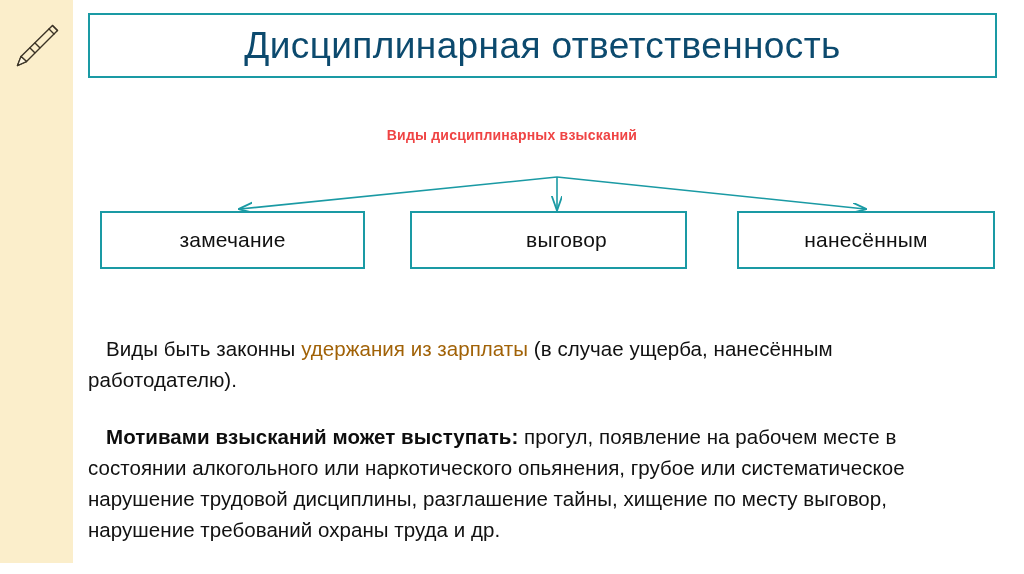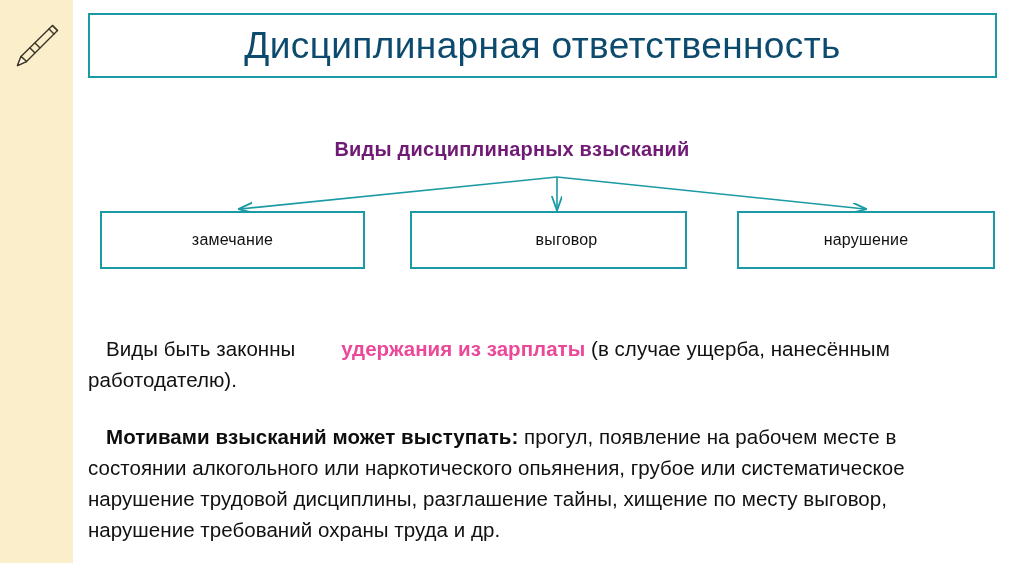--- a/index.html
+++ b/index.html
@@ -62,26 +62,26 @@
   #diagram {
     position: absolute;
     left: 0;
     top: 125px;
     width: 1024px;
     height: 160px;
   }
   #diagram-heading {
     position: absolute;
     left: 0;
-    top: 13px;
+    top: 2px;
     width: 1024px;
     text-align: center;
-    font-size: 20px;
+    font-size: 14px;
     font-weight: bold;
-    color: #701a75;
+    color: #ef4444;
     letter-spacing: 0.2px;
   }
   #arrow-svg {
     position: absolute;
     left: 0;
     top: 0;
     width: 1024px;
     height: 160px;
     pointer-events: none;
   }
@@ -90,21 +90,21 @@
     top: 86px;
     height: 58px;
     border: 2px solid #1a9aa4;
     background: #ffffff;
     box-sizing: border-box;
     display: flex;
     align-items: center;
     justify-content: center;
   }
   .node-label {
-    font-size: 16px;
+    font-size: 21px;
     color: #111111;
     letter-spacing: 0.2px;
   }
   #node-box-0 { left: 100px;  width: 265px; }
   #node-box-1 { left: 410px;  width: 277px; padding-left: 36px; }
   #node-box-2 { left: 737px;  width: 258px; }
 
   
   #body-copy {
     position: absolute;
@@ -114,23 +114,22 @@
   }
   .paragraph {
     font-size: 20.5px;
     line-height: 31px;
     color: #111111;
     letter-spacing: 0.05px;
   }
   #paragraph-1 { text-indent: 18px; }
   #paragraph-2 { margin-top: 26px; text-indent: 18px; }
   .accent-bold {
-    color: #ec4899;
-    font-weight: bold;
-    margin-left: 40px;
+    color: #a16207;
+    font-weight: normal;
   }
   .strong-bold {
     color: #0d0d0d;
     font-weight: bold;
   }
 </style>
 </head>
 <body>
 
 <div id="sidebar-strip"></div>
@@ -172,21 +171,21 @@
     <path d="M557,52 L865,84" fill="none" stroke="#1a9aa4" stroke-width="1.6" marker-end="url(#arrowhead)"></path>
   </svg>
 
   <div class="node-box" id="node-box-0">
     <span class="node-label">замечание</span>
   </div>
   <div class="node-box" id="node-box-1">
     <span class="node-label">выговор</span>
   </div>
   <div class="node-box" id="node-box-2">
-    <span class="node-label">нарушение</span>
+    <span class="node-label">нанесённым</span>
   </div>
 </div>
 
 <div id="body-copy">
 
   <p class="paragraph" id="paragraph-1">
     <span>Виды быть законны </span><span class="accent-bold">удержания из зарплаты</span><span> (в случае ущерба, нанесённым работодателю).</span>
   </p>
 
   <p class="paragraph" id="paragraph-2">

